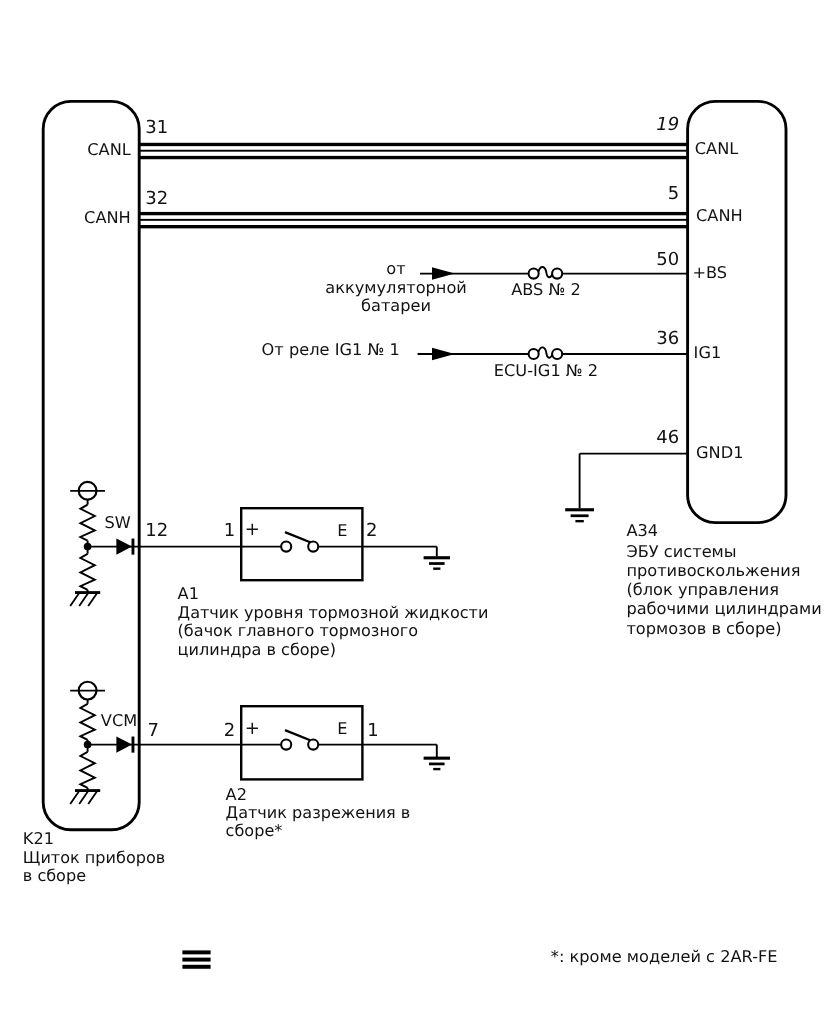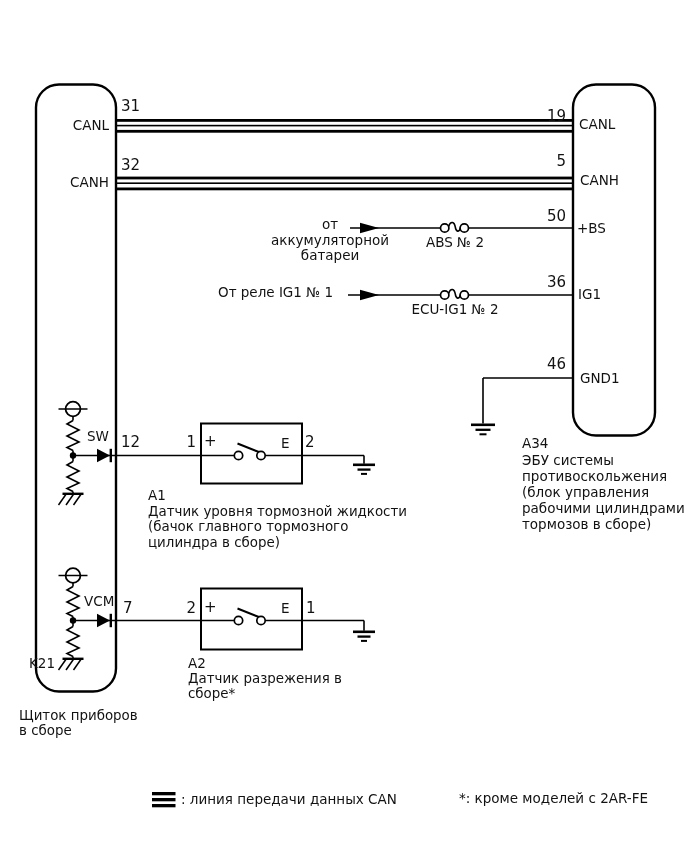--- a/index.html
+++ b/index.html
@@ -154,21 +154,21 @@
       <rect x="152" y="798" width="23.5" height="3.3" fill="#000"></rect>
       <rect x="152" y="804" width="23.5" height="3.3" fill="#000"></rect>
     </g>
   </svg>
 
   <div class="label pin" style="left:121px;top:99px;">31</div>
   <div class="label pin" style="left:121px;top:158px;">32</div>
   <div class="label r" style="left:40px;top:118px;width:69px;">CANL</div>
   <div class="label r" style="left:40px;top:175px;width:69px;">CANH</div>
 
-  <div class="label pin r" style="left:534px;top:109px;width:32px;">19</div>
+  <div class="label pin r" style="left:534px;top:96px;width:32px;font-style:italic;">19</div>
   <div class="label pin r" style="left:534px;top:154px;width:32px;">5</div>
   <div class="label pin r" style="left:534px;top:209px;width:32px;">50</div>
   <div class="label pin r" style="left:534px;top:275px;width:32px;">36</div>
   <div class="label pin r" style="left:534px;top:357px;width:32px;">46</div>
   <div class="label" style="left:579px;top:117px;">CANL</div>
   <div class="label" style="left:580px;top:173px;">CANH</div>
   <div class="label" style="left:577px;top:221px;">+BS</div>
   <div class="label" style="left:578px;top:287px;text-align:right;">IG1</div>
   <div class="label" style="left:580px;top:371px;">GND1</div>
 
@@ -200,20 +200,19 @@
   <div class="label" style="left:84px;top:594px;">VCM</div>
   <div class="label pin" style="left:123px;top:601px;">7</div>
   <div class="label pin r" style="left:179px;top:601px;width:17px;">2</div>
   <div class="label plus" style="left:204px;top:600px;">+</div>
   <div class="label" style="left:281px;top:601px;">E</div>
   <div class="label pin" style="left:306px;top:601px;">1</div>
   <div class="label" style="left:188px;top:656px;">A2</div>
   <div class="label desc" style="left:188px;top:671px;">Датчик разрежения в
 сборе*</div>
 
-  <div class="label" style="left:19px;top:656px;margin-left:10px;">K21</div>
+  <div class="label" style="left:19px;top:692px;">K21</div>
   <div class="label desc" style="left:19px;top:708px;">Щиток приборов
 в сборе</div>
 
-  <div class="label" style="left:181px;top:792px;">: линия передачи данных CAN</div>
   <div class="label" style="left:415px;top:791px;margin-left:44px;">*: кроме моделей с 2AR-FE</div>
 
 </div>
 
 </body></html>

